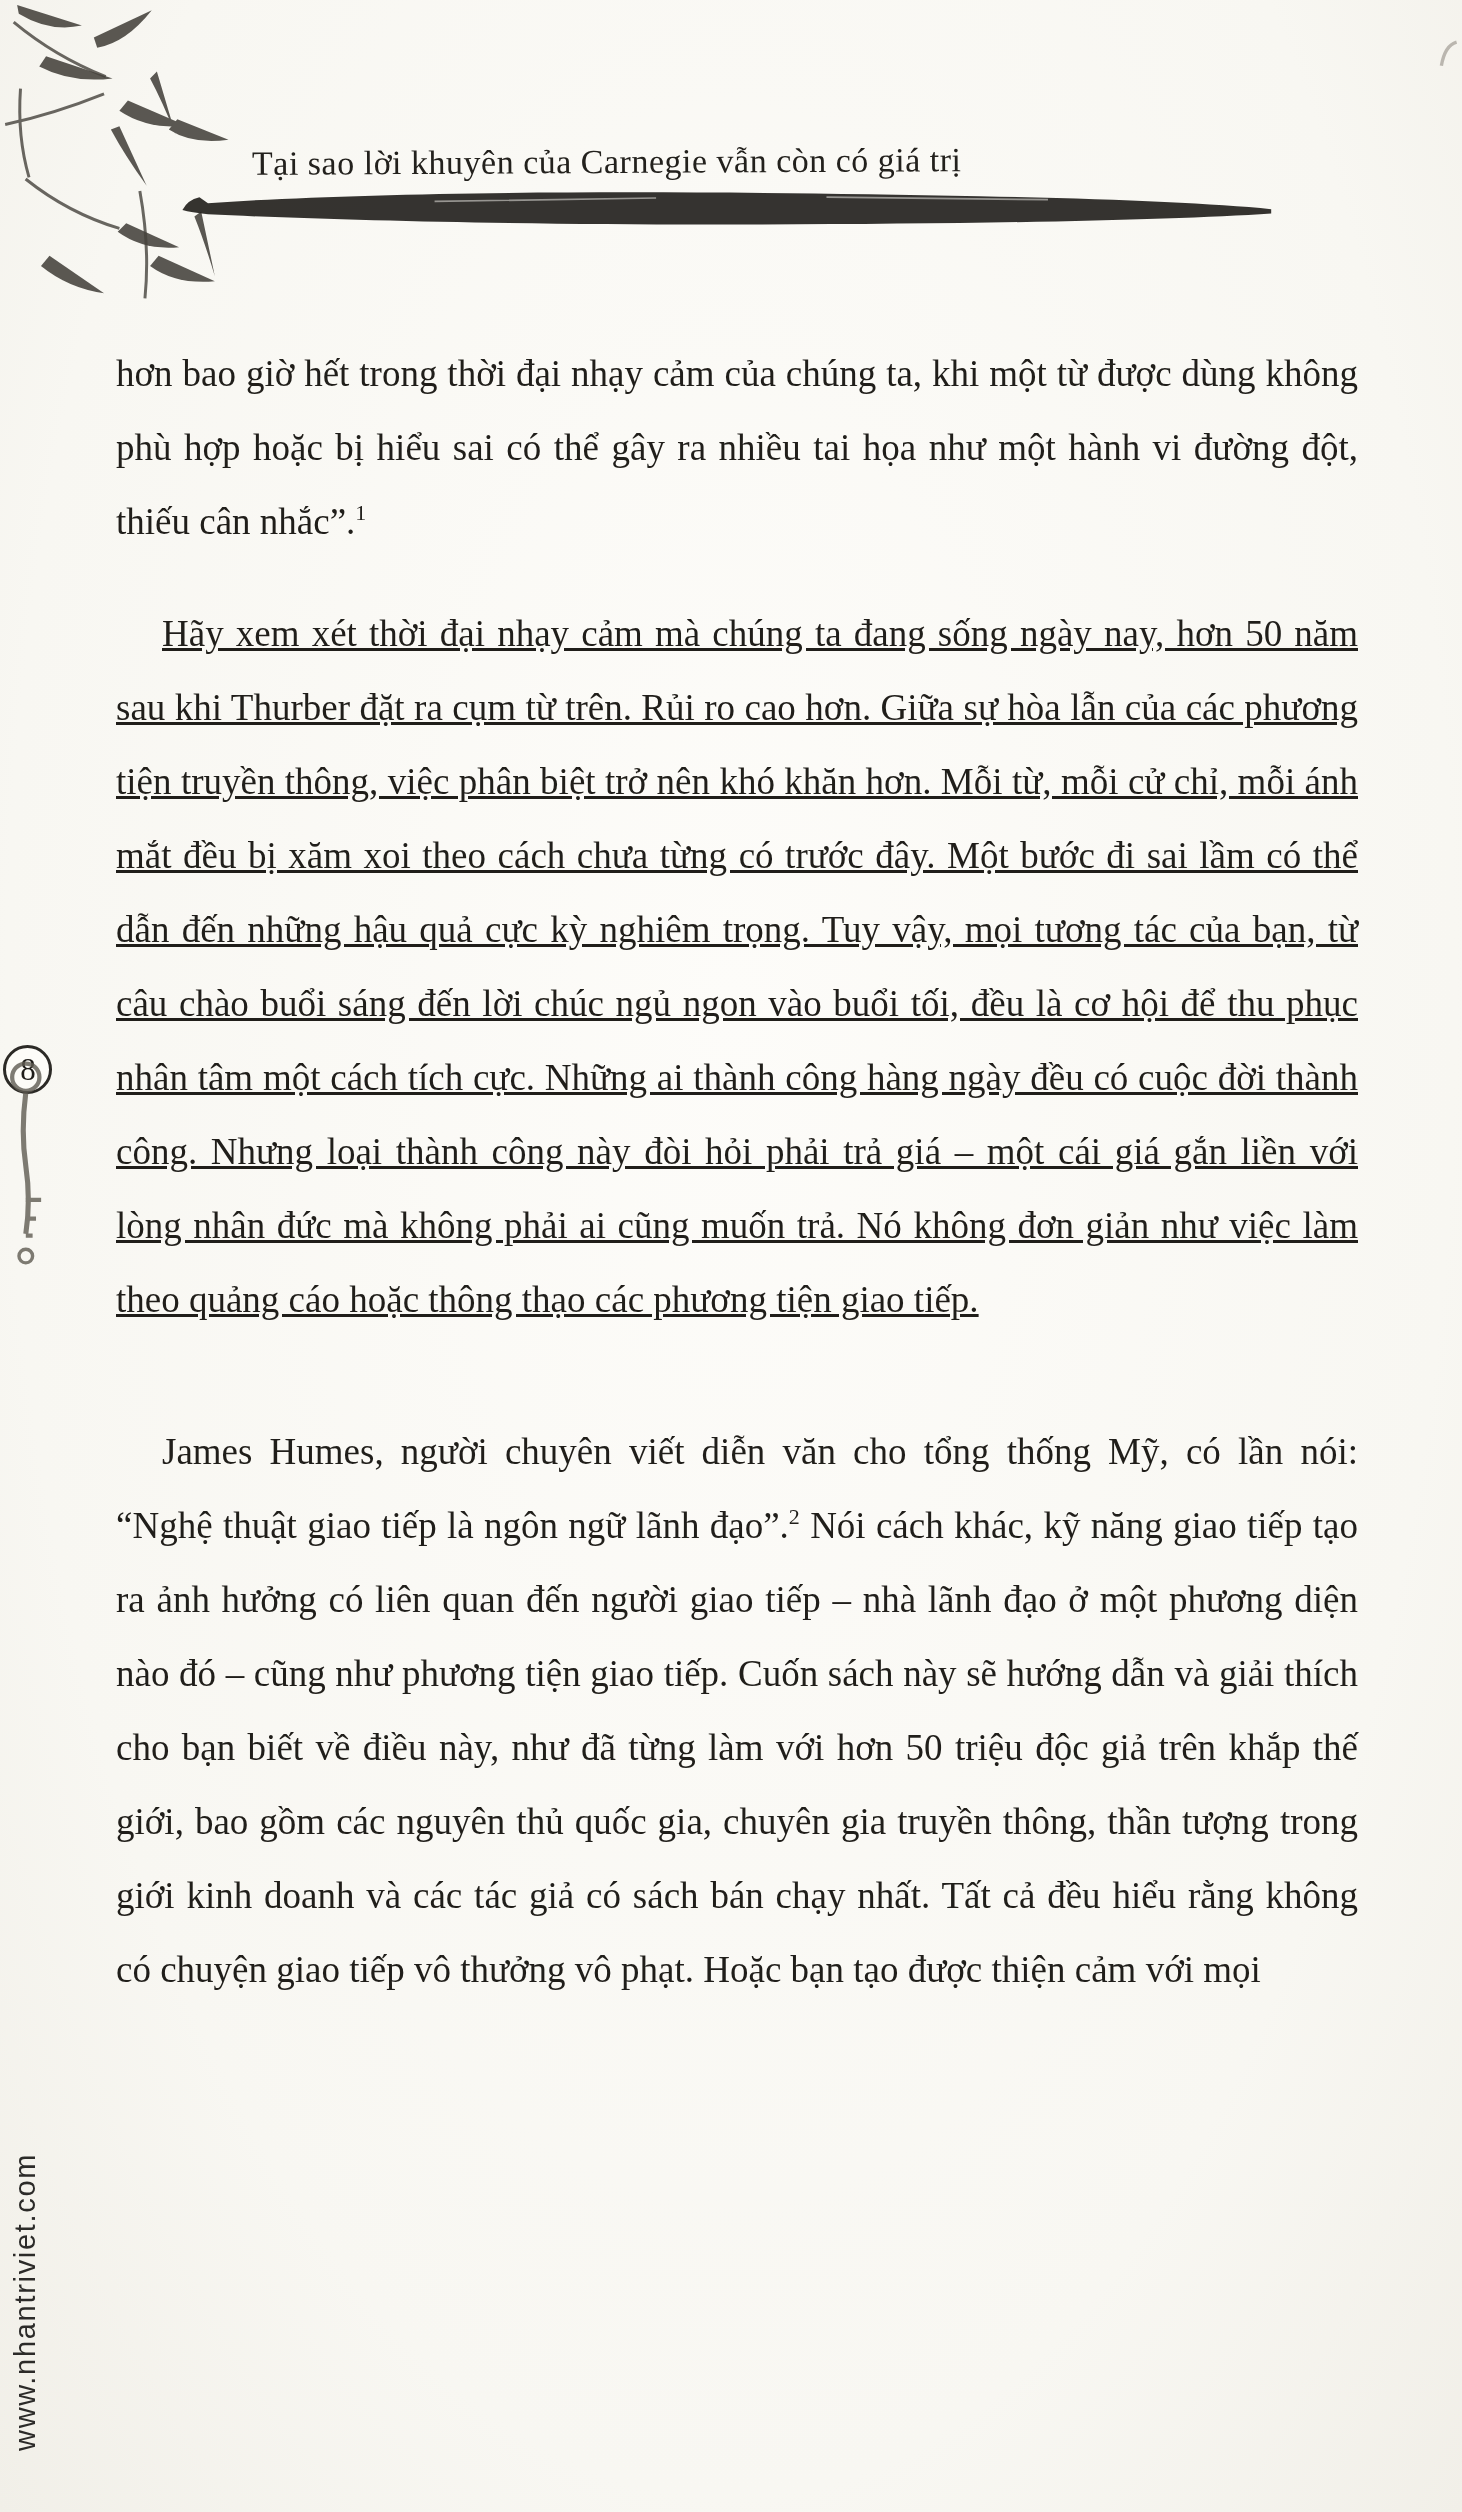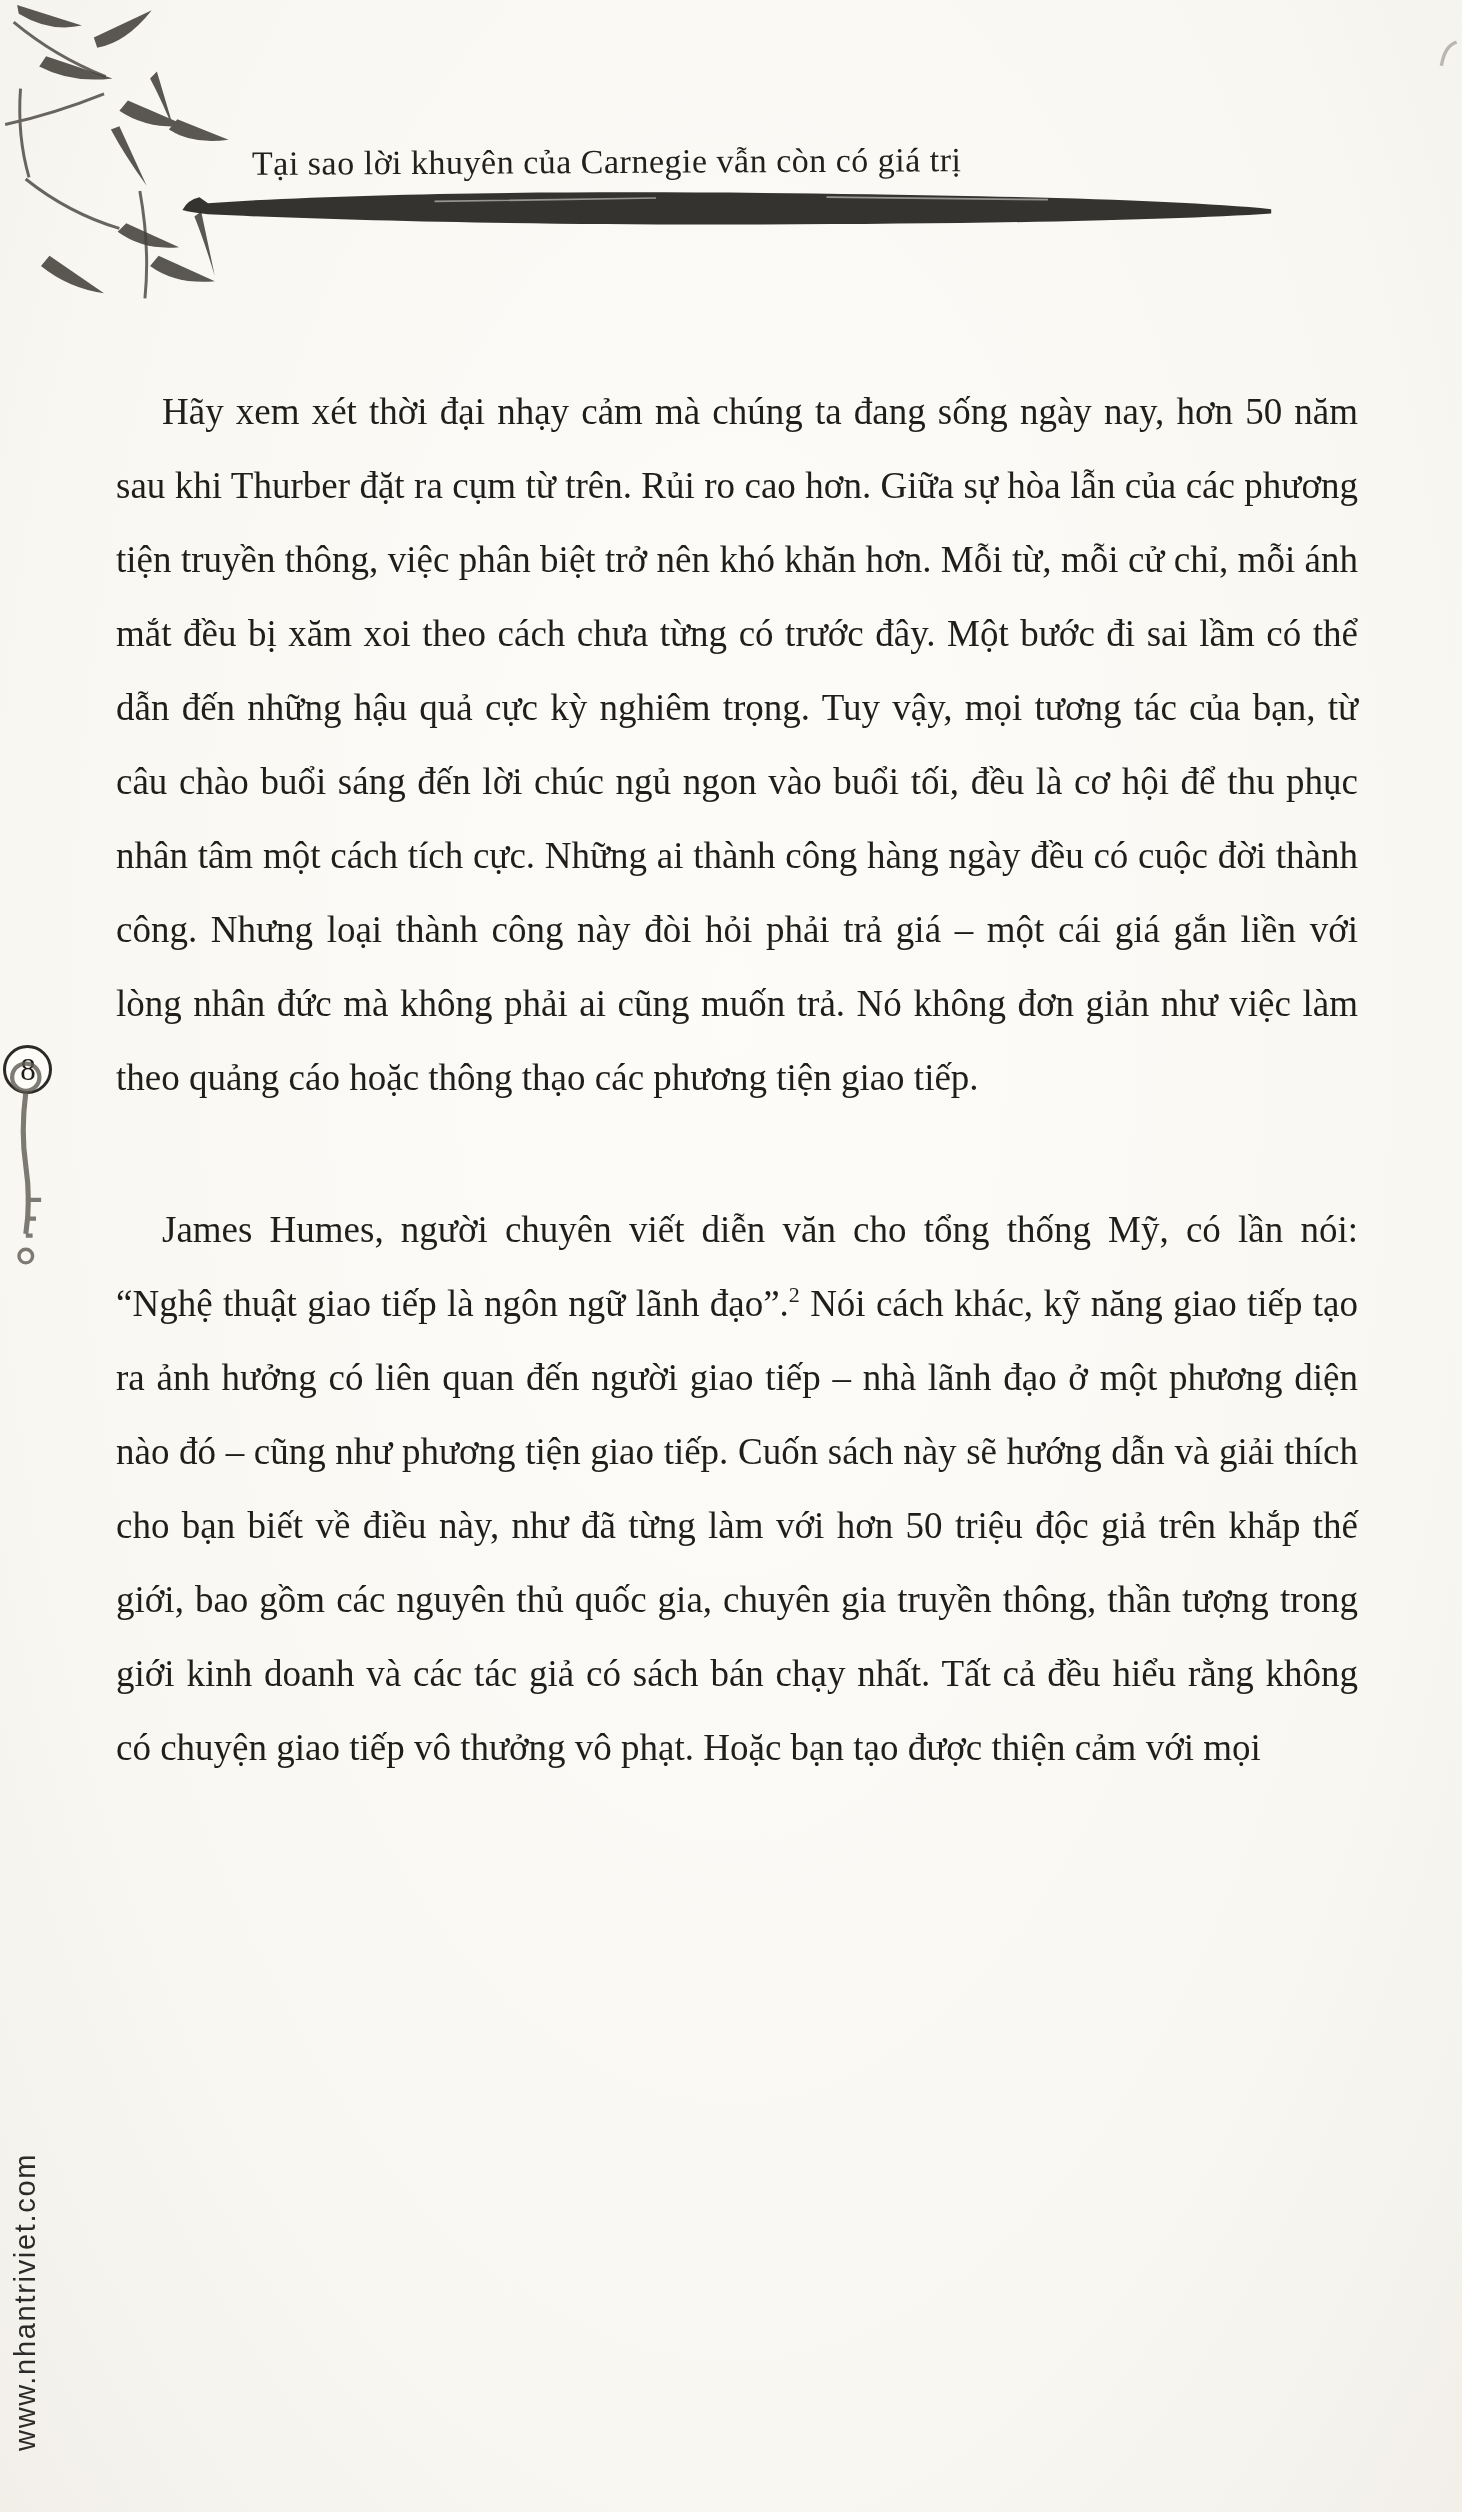--- a/index.html
+++ b/index.html
@@ -58,21 +58,21 @@
     position: absolute;
     left: 116px;
     top: 337px;
     width: 1242px;
     font-size: 37px;
     line-height: 74px;
     text-align: justify;
     color: #201e1a;
   }
   .para { margin: 0; }
-  .para.p2 { margin-top: 38px; }
+  .para.p2 { margin-top: 38px; text-decoration: underline; }
   .para.p3 { margin-top: 78px; }
   .para.indent { text-indent: 46px; }
   sup.footnote-ref {
     font-size: 22px;
     line-height: 0;
     vertical-align: 13.6px;
   }
 
   
   .page-number-badge {
@@ -146,20 +146,21 @@
     <path d="M4 28 Q10 16 24 13 L34 20 C 240 6 560 4 940 12 C 1090 15 1210 20 1282 27 L1282 32 C 1160 40 920 45 620 45 C 400 45 180 40 34 33 Q14 31 4 28 Z" fill="#24221e" opacity="0.92"></path>
     <path d="M300 18 L560 14 M760 13 L1020 16" stroke="#f8f7f2" stroke-width="2" opacity="0.5"></path>
   </svg>
 
   <svg class="edge-artifact" viewBox="0 0 26 40" aria-hidden="true">
     <path d="M4 34 Q8 10 22 6" stroke="#8a857c" stroke-width="4" fill="none"></path>
   </svg>
 
   <div class="text-block">
 
+    <p class="para p1"><span>hơn bao giờ hết trong thời đại nhạy cảm của chúng ta, khi một từ được dùng không phù hợp hoặc bị hiểu sai có thể gây ra nhiều tai họa như một hành vi đường đột, thiếu cân nhắc”.</span><sup class="footnote-ref">1</sup></p>
 
     <p class="para p2 indent"><span>Hãy xem xét thời đại nhạy cảm mà chúng ta đang sống ngày nay, hơn 50 năm sau khi Thurber đặt ra cụm từ trên. Rủi ro cao hơn. Giữa sự hòa lẫn của các phương tiện truyền thông, việc phân biệt trở nên khó khăn hơn. Mỗi từ, mỗi cử chỉ, mỗi ánh mắt đều bị xăm xoi theo cách chưa từng có trước đây. Một bước đi sai lầm có thể dẫn đến những hậu quả cực kỳ nghiêm trọng. Tuy vậy, mọi tương tác của bạn, từ câu chào buổi sáng đến lời chúc ngủ ngon vào buổi tối, đều là cơ hội để thu phục nhân tâm một cách tích cực. Những ai thành công hàng ngày đều có cuộc đời thành công. Nhưng loại thành công này đòi hỏi phải trả giá – một cái giá gắn liền với lòng nhân đức mà không phải ai cũng muốn trả. Nó không đơn giản như việc làm theo quảng cáo hoặc thông thạo các phương tiện giao tiếp.</span></p>
 
     <p class="para p3 indent"><span>James Humes, người chuyên viết diễn văn cho tổng thống Mỹ, có lần nói: “Nghệ thuật giao tiếp là ngôn ngữ lãnh đạo”.</span><sup class="footnote-ref">2</sup><span> Nói cách khác, kỹ năng giao tiếp tạo ra ảnh hưởng có liên quan đến người giao tiếp – nhà lãnh đạo ở một phương diện nào đó – cũng như phương tiện giao tiếp. Cuốn sách này sẽ hướng dẫn và giải thích cho bạn biết về điều này, như đã từng làm với hơn 50 triệu độc giả trên khắp thế giới, bao gồm các nguyên thủ quốc gia, chuyên gia truyền thông, thần tượng trong giới kinh doanh và các tác giả có sách bán chạy nhất. Tất cả đều hiểu rằng không có chuyện giao tiếp vô thưởng vô phạt. Hoặc bạn tạo được thiện cảm với mọi</span></p>
 
   </div>
 
   <div class="page-number-badge">
     <span>8</span>
   </div>

